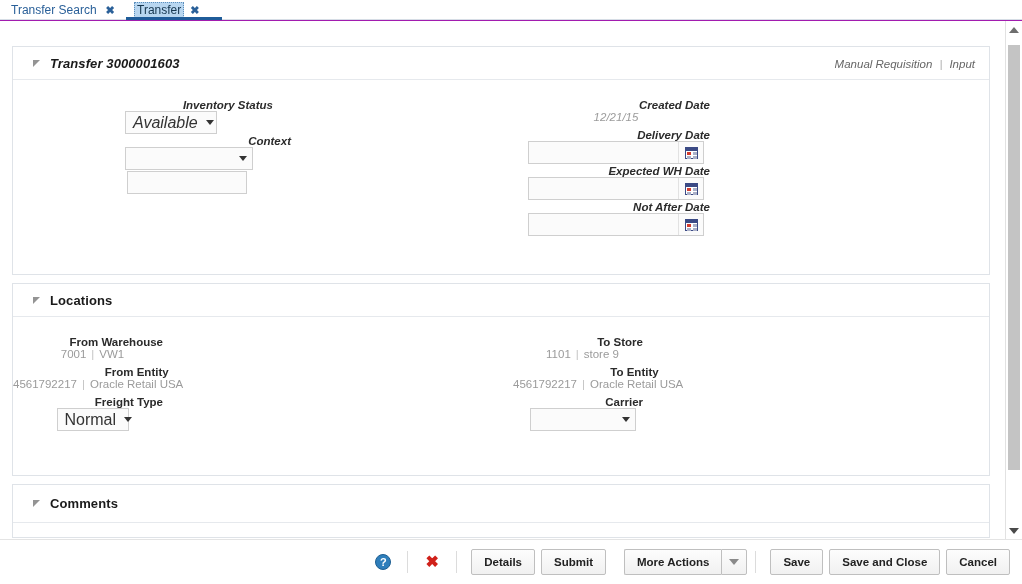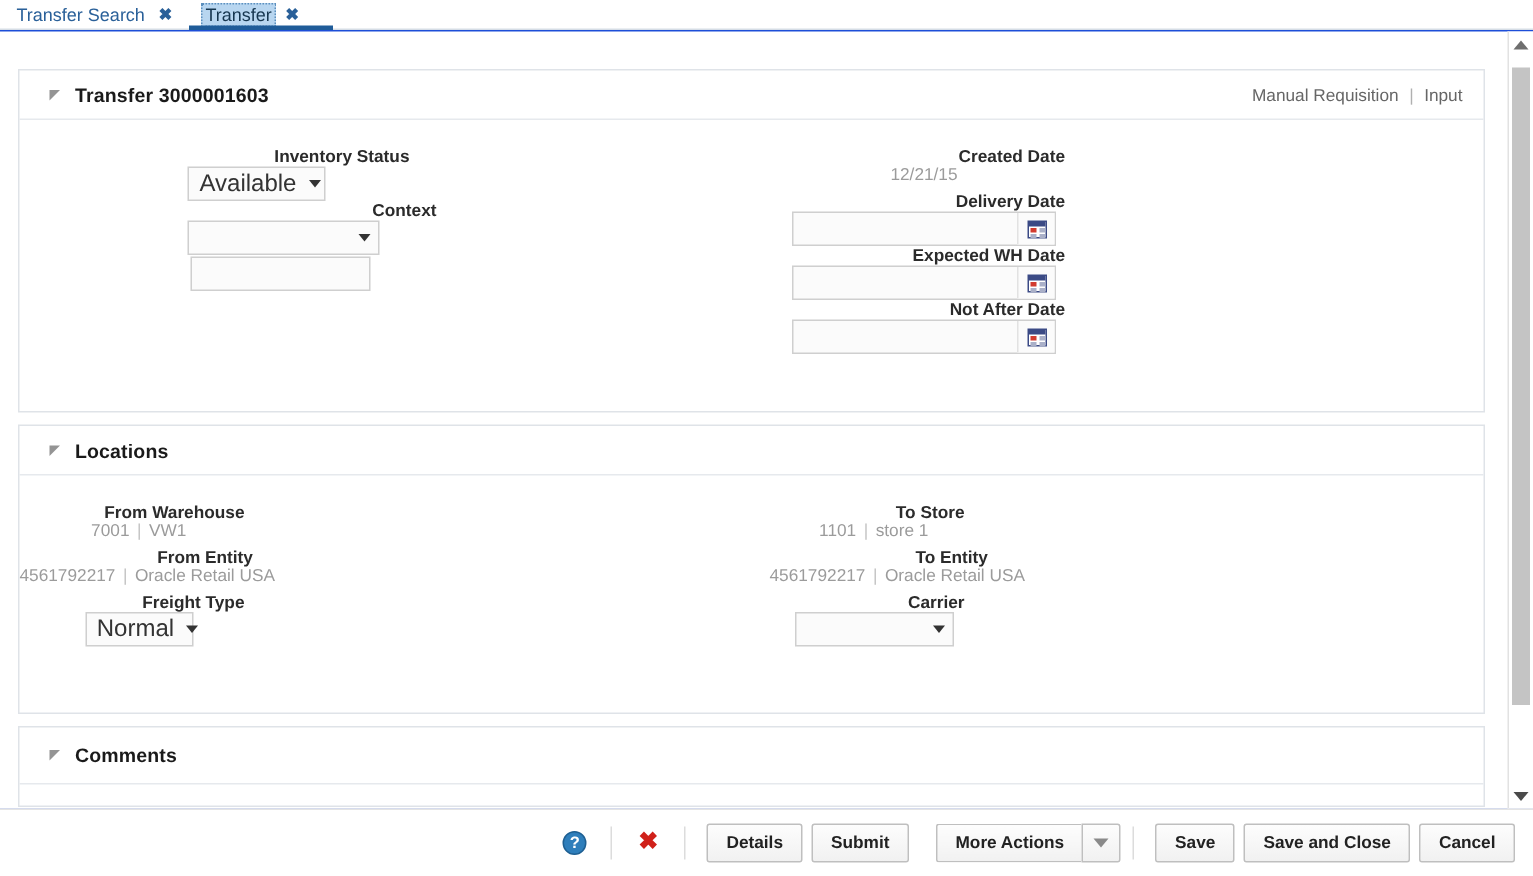--- a/index.html
+++ b/index.html
@@ -8,21 +8,21 @@
     width: 1022px; height: 584px;
     background: #ffffff;
     font-family: "Liberation Sans", sans-serif;
     font-size: 12px;
     color: #333333;
     overflow: hidden;
   }
   #app {
     position: relative;
     width: 1022px; height: 584px;
-    background: #1d4ed8;
+    background: #a21caf;
   }
 
   
   .tabstrip {
     position: absolute; left: 0; top: 0;
     width: 1022px; height: 20px;
     background: #ffffff;
     border-bottom: 1px solid #d6dde5;
   }
   .tab {
@@ -321,21 +321,21 @@
     </div>
     <div class="tab active" style="left:130px;">
       <span class="tab-label">Transfer</span>
       <span class="tab-close">✖</span>
     </div>
     <div class="tab-underline"></div>
   </div>
 
   <div class="content">
 
-    <div class="panel" style="top:25px; height:229px;">
+    <div class="panel" style="top:25px; height:229px;font-style:italic;">
       <div class="panel-head">
         <span class="disc"></span>
         <span class="panel-title">Transfer 3000001603</span>
         <span class="head-links">
           <span>Manual Requisition</span>
           <span class="sep">|</span>
           <span>Input</span>
         </span>
       </div>
       <div class="panel-body" style="height:195px;">
@@ -425,21 +425,21 @@
           <span class="lbl" style="width:159px;">Freight Type</span>
           <div class="sel" style="width:72px;">
             <span>Normal</span>
             <span class="caret"></span>
           </div>
         </div>
 
         <div class="field" style="left:500px; top:19px;">
           <span class="lbl" style="width:139px;">To Store</span>
           <span class="ro">
-            <span>1101</span><span class="pipe">|</span><span>store 1</span>
+            <span>1101</span><span class="pipe">|</span><span>store 9</span>
           </span>
         </div>
 
         <div class="field" style="left:500px; top:49px;">
           <span class="lbl" style="width:139px;">To Entity</span>
           <span class="ro">
             <span>4561792217</span><span class="pipe">|</span><span>Oracle Retail USA</span>
           </span>
         </div>
 

